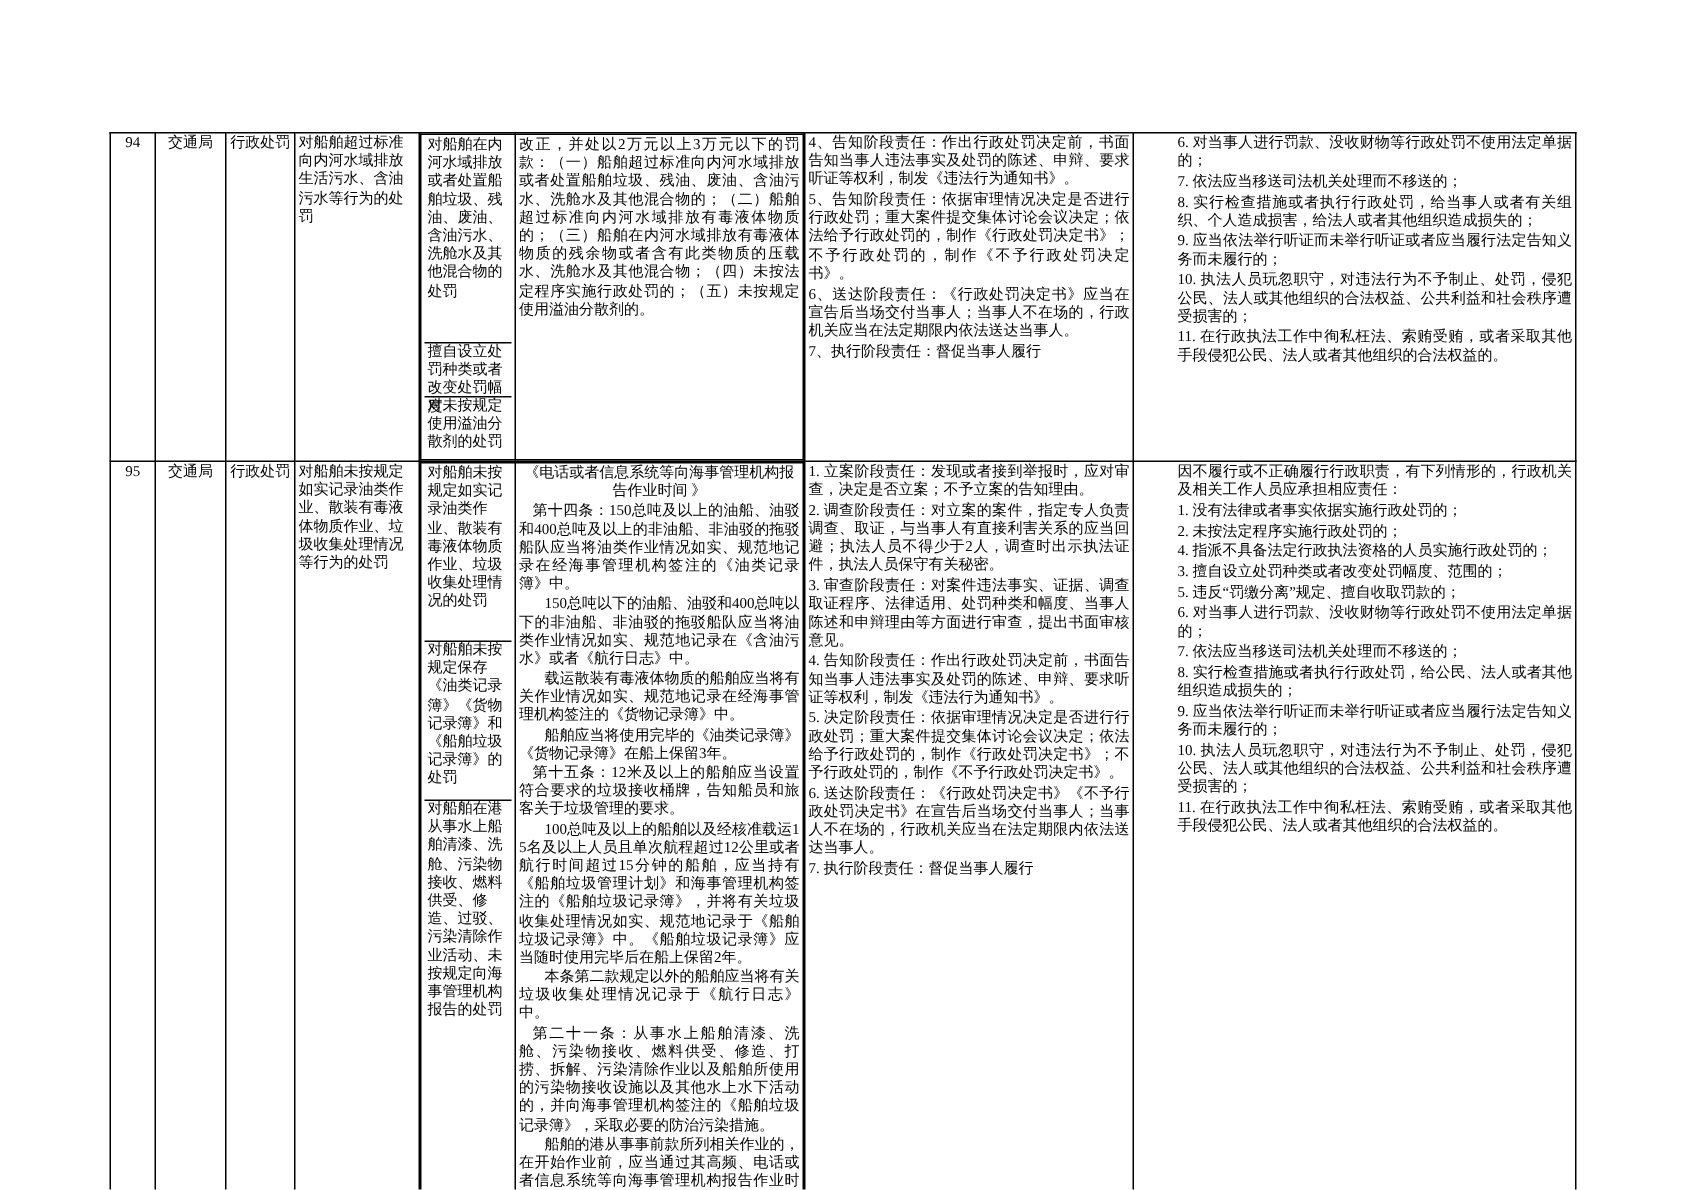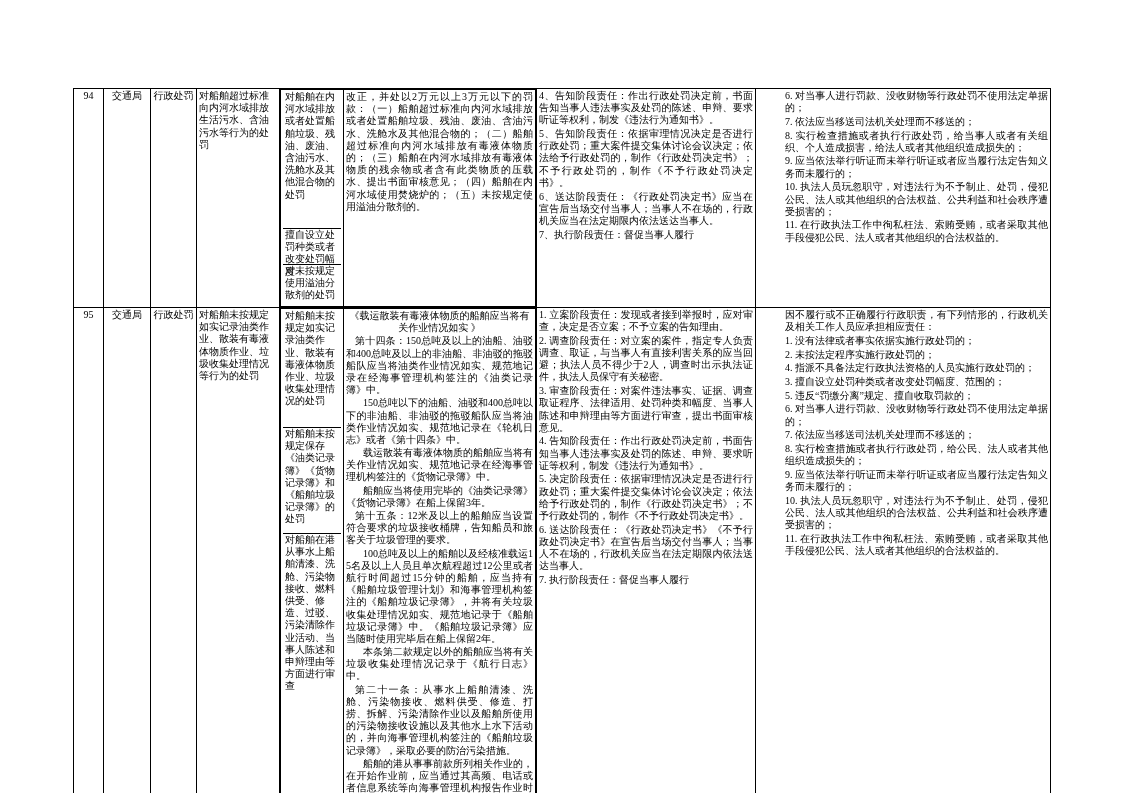--- a/index.html
+++ b/index.html
@@ -120,21 +120,21 @@
         </td>
         <td style="padding:0;">
           <table class="inner-tbl">
             <tbody>
                 <tr>
               <td class="inner-left">
                 <div class="subcell" style="height:138px;">对船舶在内河水域排放或者处置船舶垃圾、残油、废油、含油污水、洗舱水及其他混合物的处罚</div>
                 <div class="subcell" style="height:36px;">擅自设立处罚种类或者改变处罚幅度</div>
                 <div class="subcell" style="height:40px;">对未按规定使用溢油分散剂的处罚</div>
               </td>
-              <td class="inner-right just">改正，并处以2万元以上3万元以下的罚款：（一）船舶超过标准向内河水域排放或者处置船舶垃圾、残油、废油、含油污水、洗舱水及其他混合物的；（二）船舶超过标准向内河水域排放有毒液体物质的；（三）船舶在内河水域排放有毒液体物质的残余物或者含有此类物质的压载水、提出书面审核意见；（四）船舶在内河水域使用焚烧炉的；（五）未按规定使用溢油分散剂的。</td>
+              <td class="inner-right just">改正，并处以2万元以上3万元以下的罚款：（一）船舶超过标准向内河水域排放或者处置船舶垃圾、残油、废油、含油污水、洗舱水及其他混合物的；（二）船舶超过标准向内河水域排放有毒液体物质的；（三）船舶在内河水域排放有毒液体物质的残余物或者含有此类物质的压载水、洗舱水及其他混合物；（四）未按法定程序实施行政处罚的；（五）未按规定使用溢油分散剂的。</td>
             </tr>
           </tbody>
             </table>
         </td>
         <td class="stage-list just">
           <p>4、告知阶段责任：作出行政处罚决定前，书面告知当事人违法事实及处罚的陈述、申辩、要求听证等权利，制发《违法行为通知书》。</p>
           <p>5、告知阶段责任：依据审理情况决定是否进行行政处罚；重大案件提交集体讨论会议决定；依法给予行政处罚的，制作《行政处罚决定书》；不予行政处罚的，制作《不予行政处罚决定书》。</p>
           <p>6、送达阶段责任：《行政处罚决定书》应当在宣告后当场交付当事人；当事人不在场的，行政机关应当在法定期限内依法送达当事人。</p>
           <p>7、执行阶段责任：督促当事人履行</p>
         </td>
@@ -155,26 +155,26 @@
         <td class="item">
           <div class="vmid">对船舶未按规定如实记录油类作业、散装有毒液体物质作业、垃圾收集处理情况等行为的处罚</div>
         </td>
         <td style="padding:0;">
           <table class="inner-tbl">
             <tbody>
                 <tr>
               <td class="inner-left">
                 <div class="subcell" style="height:118px;">对船舶未按规定如实记录油类作业、散装有毒液体物质作业、垃圾收集处理情况的处罚</div>
                 <div class="subcell" style="height:106px;">对船舶未按规定保存《油类记录簿》《货物记录簿》和《船舶垃圾记录簿》的处罚</div>
-                <div class="subcell" style="height:240px;">对船舶在港从事水上船舶清漆、洗舱、污染物接收、燃料供受、修造、过驳、污染清除作业活动、当事人陈述和申辩理由等方面进行审查</div>
+                <div class="subcell" style="height:240px;">对船舶在港从事水上船舶清漆、洗舱、污染物接收、燃料供受、修造、过驳、污染清除作业活动、未按规定向海事管理机构报告的处罚</div>
               </td>
               <td class="inner-right just">
-                <p style="text-align:center;">《载运散装有毒液体物质的船舶应当将有关作业情况如实 》</p>
+                <p style="text-align:center;">《电话或者信息系统等向海事管理机构报告作业时间 》</p>
                 <p class="ind2">第十四条：150总吨及以上的油船、油驳和400总吨及以上的非油船、非油驳的拖驳船队应当将油类作业情况如实、规范地记录在经海事管理机构签注的《油类记录簿》中。</p>
-                <p class="ind">150总吨以下的油船、油驳和400总吨以下的非油船、非油驳的拖驳船队应当将油类作业情况如实、规范地记录在《轮机日志》或者《第十四条》中。</p>
+                <p class="ind">150总吨以下的油船、油驳和400总吨以下的非油船、非油驳的拖驳船队应当将油类作业情况如实、规范地记录在《含油污水》或者《航行日志》中。</p>
                 <p class="ind">载运散装有毒液体物质的船舶应当将有关作业情况如实、规范地记录在经海事管理机构签注的《货物记录簿》中。</p>
                 <p class="ind">船舶应当将使用完毕的《油类记录簿》《货物记录簿》在船上保留3年。</p>
                 <p class="ind2">第十五条：12米及以上的船舶应当设置符合要求的垃圾接收桶牌，告知船员和旅客关于垃圾管理的要求。</p>
                 <p class="ind">100总吨及以上的船舶以及经核准载运15名及以上人员且单次航程超过12公里或者航行时间超过15分钟的船舶，应当持有《船舶垃圾管理计划》和海事管理机构签注的《船舶垃圾记录簿》，并将有关垃圾收集处理情况如实、规范地记录于《船舶垃圾记录簿》中。《船舶垃圾记录簿》应当随时使用完毕后在船上保留2年。</p>
                 <p class="ind">本条第二款规定以外的船舶应当将有关垃圾收集处理情况记录于《航行日志》中。</p>
                 <p class="ind2">第二十一条：从事水上船舶清漆、洗舱、污染物接收、燃料供受、修造、打捞、拆解、污染清除作业以及船舶所使用的污染物接收设施以及其他水上水下活动的，并向海事管理机构签注的《船舶垃圾记录簿》，采取必要的防治污染措施。</p>
                 <p class="ind">船舶的港从事事前款所列相关作业的，在开始作业前，应当通过其高频、电话或者信息系统等向海事管理机构报告作业时间、内容和有关信息。</p>
                 <p class="ind2">第四十六条：违反本规定第十五条、第二十一条有下列情形之一的，由海事管理机构责令改正，并处以3000元以上1万元以下的</p>
               </td>
             </tr>

